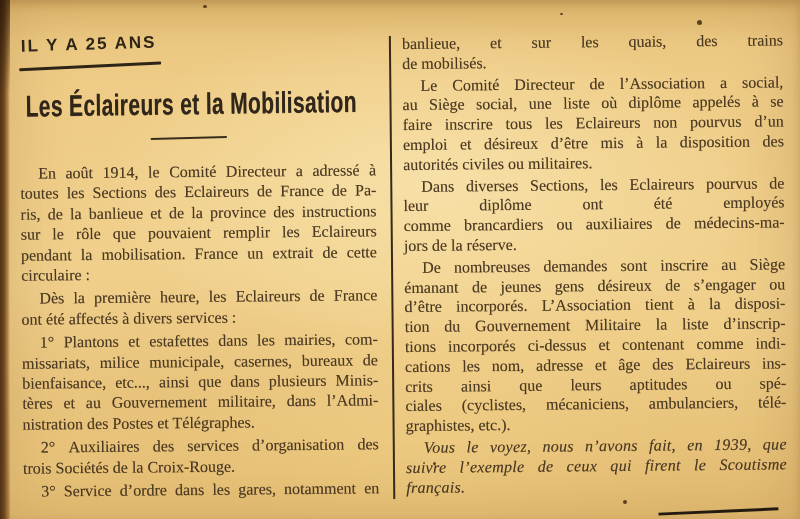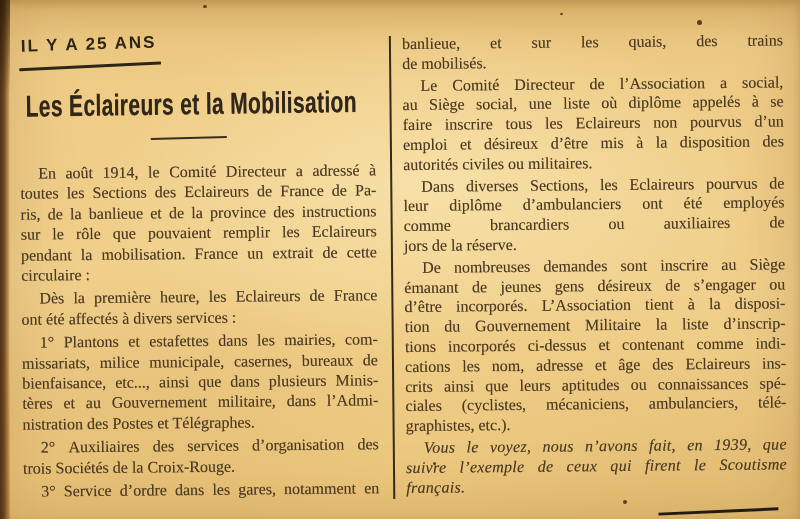--- a/index.html
+++ b/index.html
@@ -271,31 +271,31 @@
             <span>diverses</span>
             <span>Sections,</span>
             <span>les</span>
             <span>Eclaireurs</span>
             <span>pourvus</span>
             <span>de</span>
           </div>
           <div class="pline">
             <span>leur</span>
             <span>diplôme</span>
-            <span>d’ambulanciers</span>
             <span>ont</span>
             <span>été</span>
             <span>employés</span>
           </div>
           <div class="pline">
             <span>comme</span>
             <span>brancardiers</span>
             <span>ou</span>
             <span>auxiliaires</span>
             <span>de</span>
+            <span>médecins-ma-</span>
           </div>
           <div class="pline plain">jors de la réserve.</div>
         </div>
         <div class="para">
           <div class="pline indent">
             <span>De</span>
             <span>nombreuses</span>
             <span>demandes</span>
             <span>sont</span>
             <span>inscrire</span>
@@ -350,21 +350,20 @@
             <span>Eclaireurs</span>
             <span>ins-</span>
           </div>
           <div class="pline">
             <span>crits</span>
             <span>ainsi</span>
             <span>que</span>
             <span>leurs</span>
             <span>aptitudes</span>
             <span>ou</span>
-            <span>connaissances</span>
             <span>spé-</span>
           </div>
           <div class="pline">
             <span>ciales</span>
             <span>(cyclistes,</span>
             <span>mécaniciens,</span>
             <span>ambulanciers,</span>
             <span>télé-</span>
           </div>
           <div class="pline plain">graphistes, etc.).</div>

